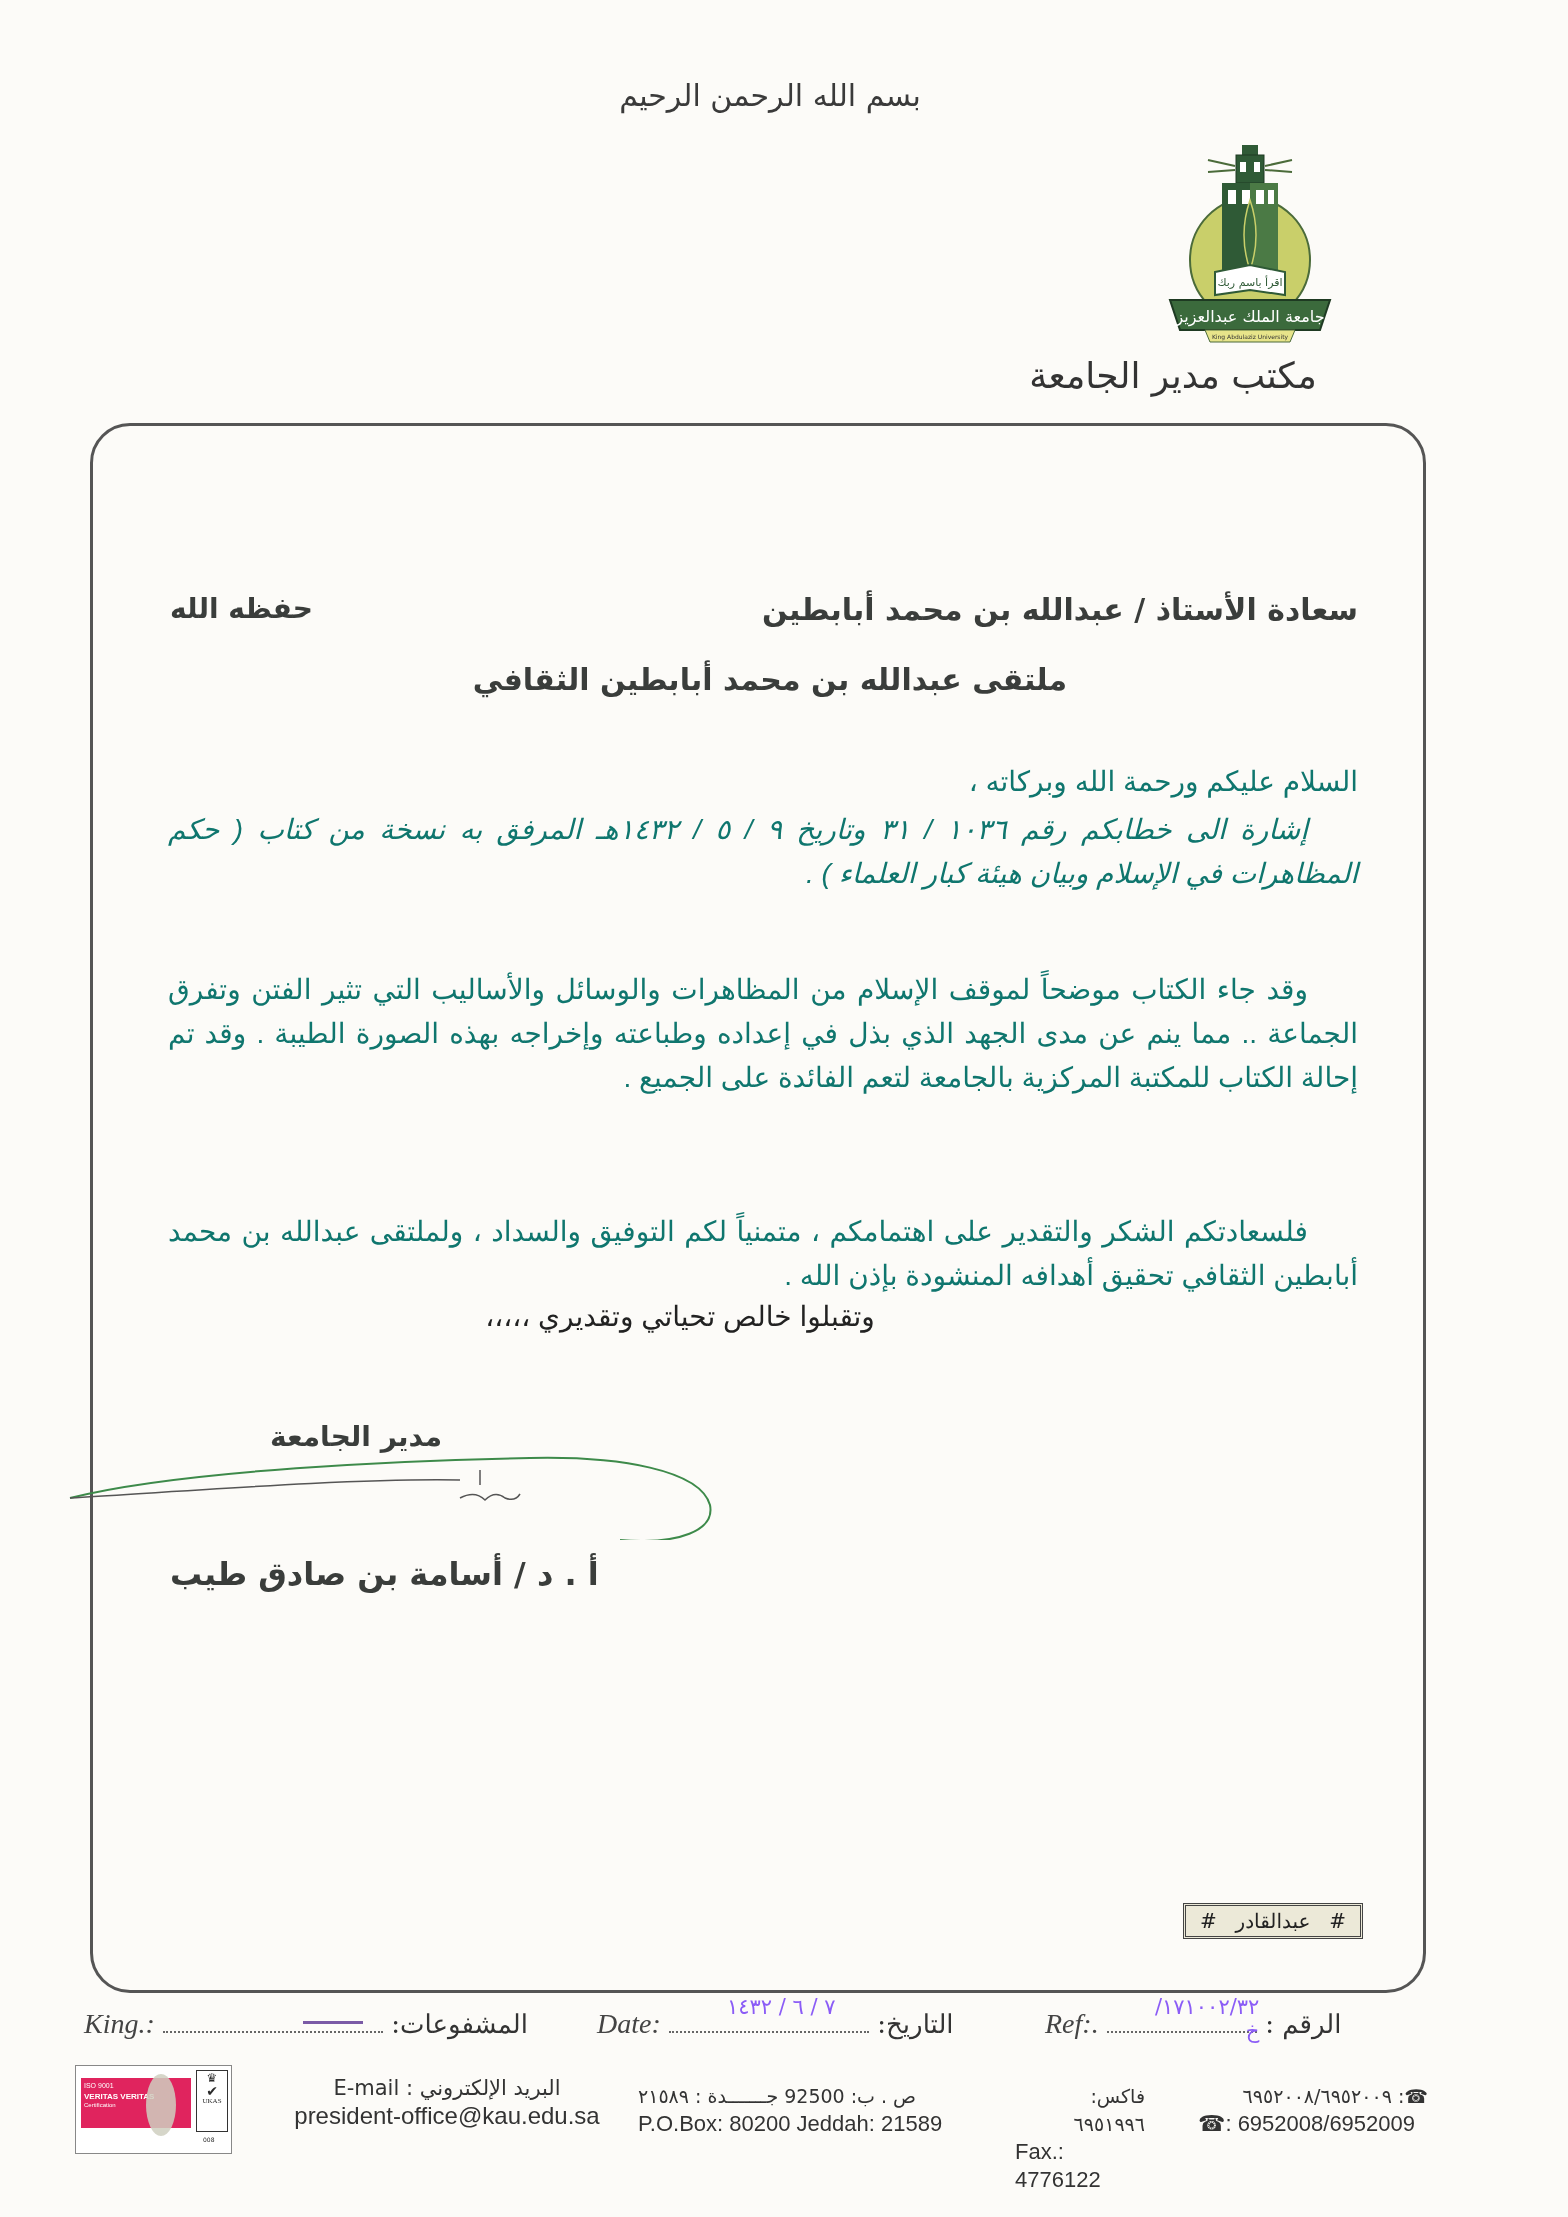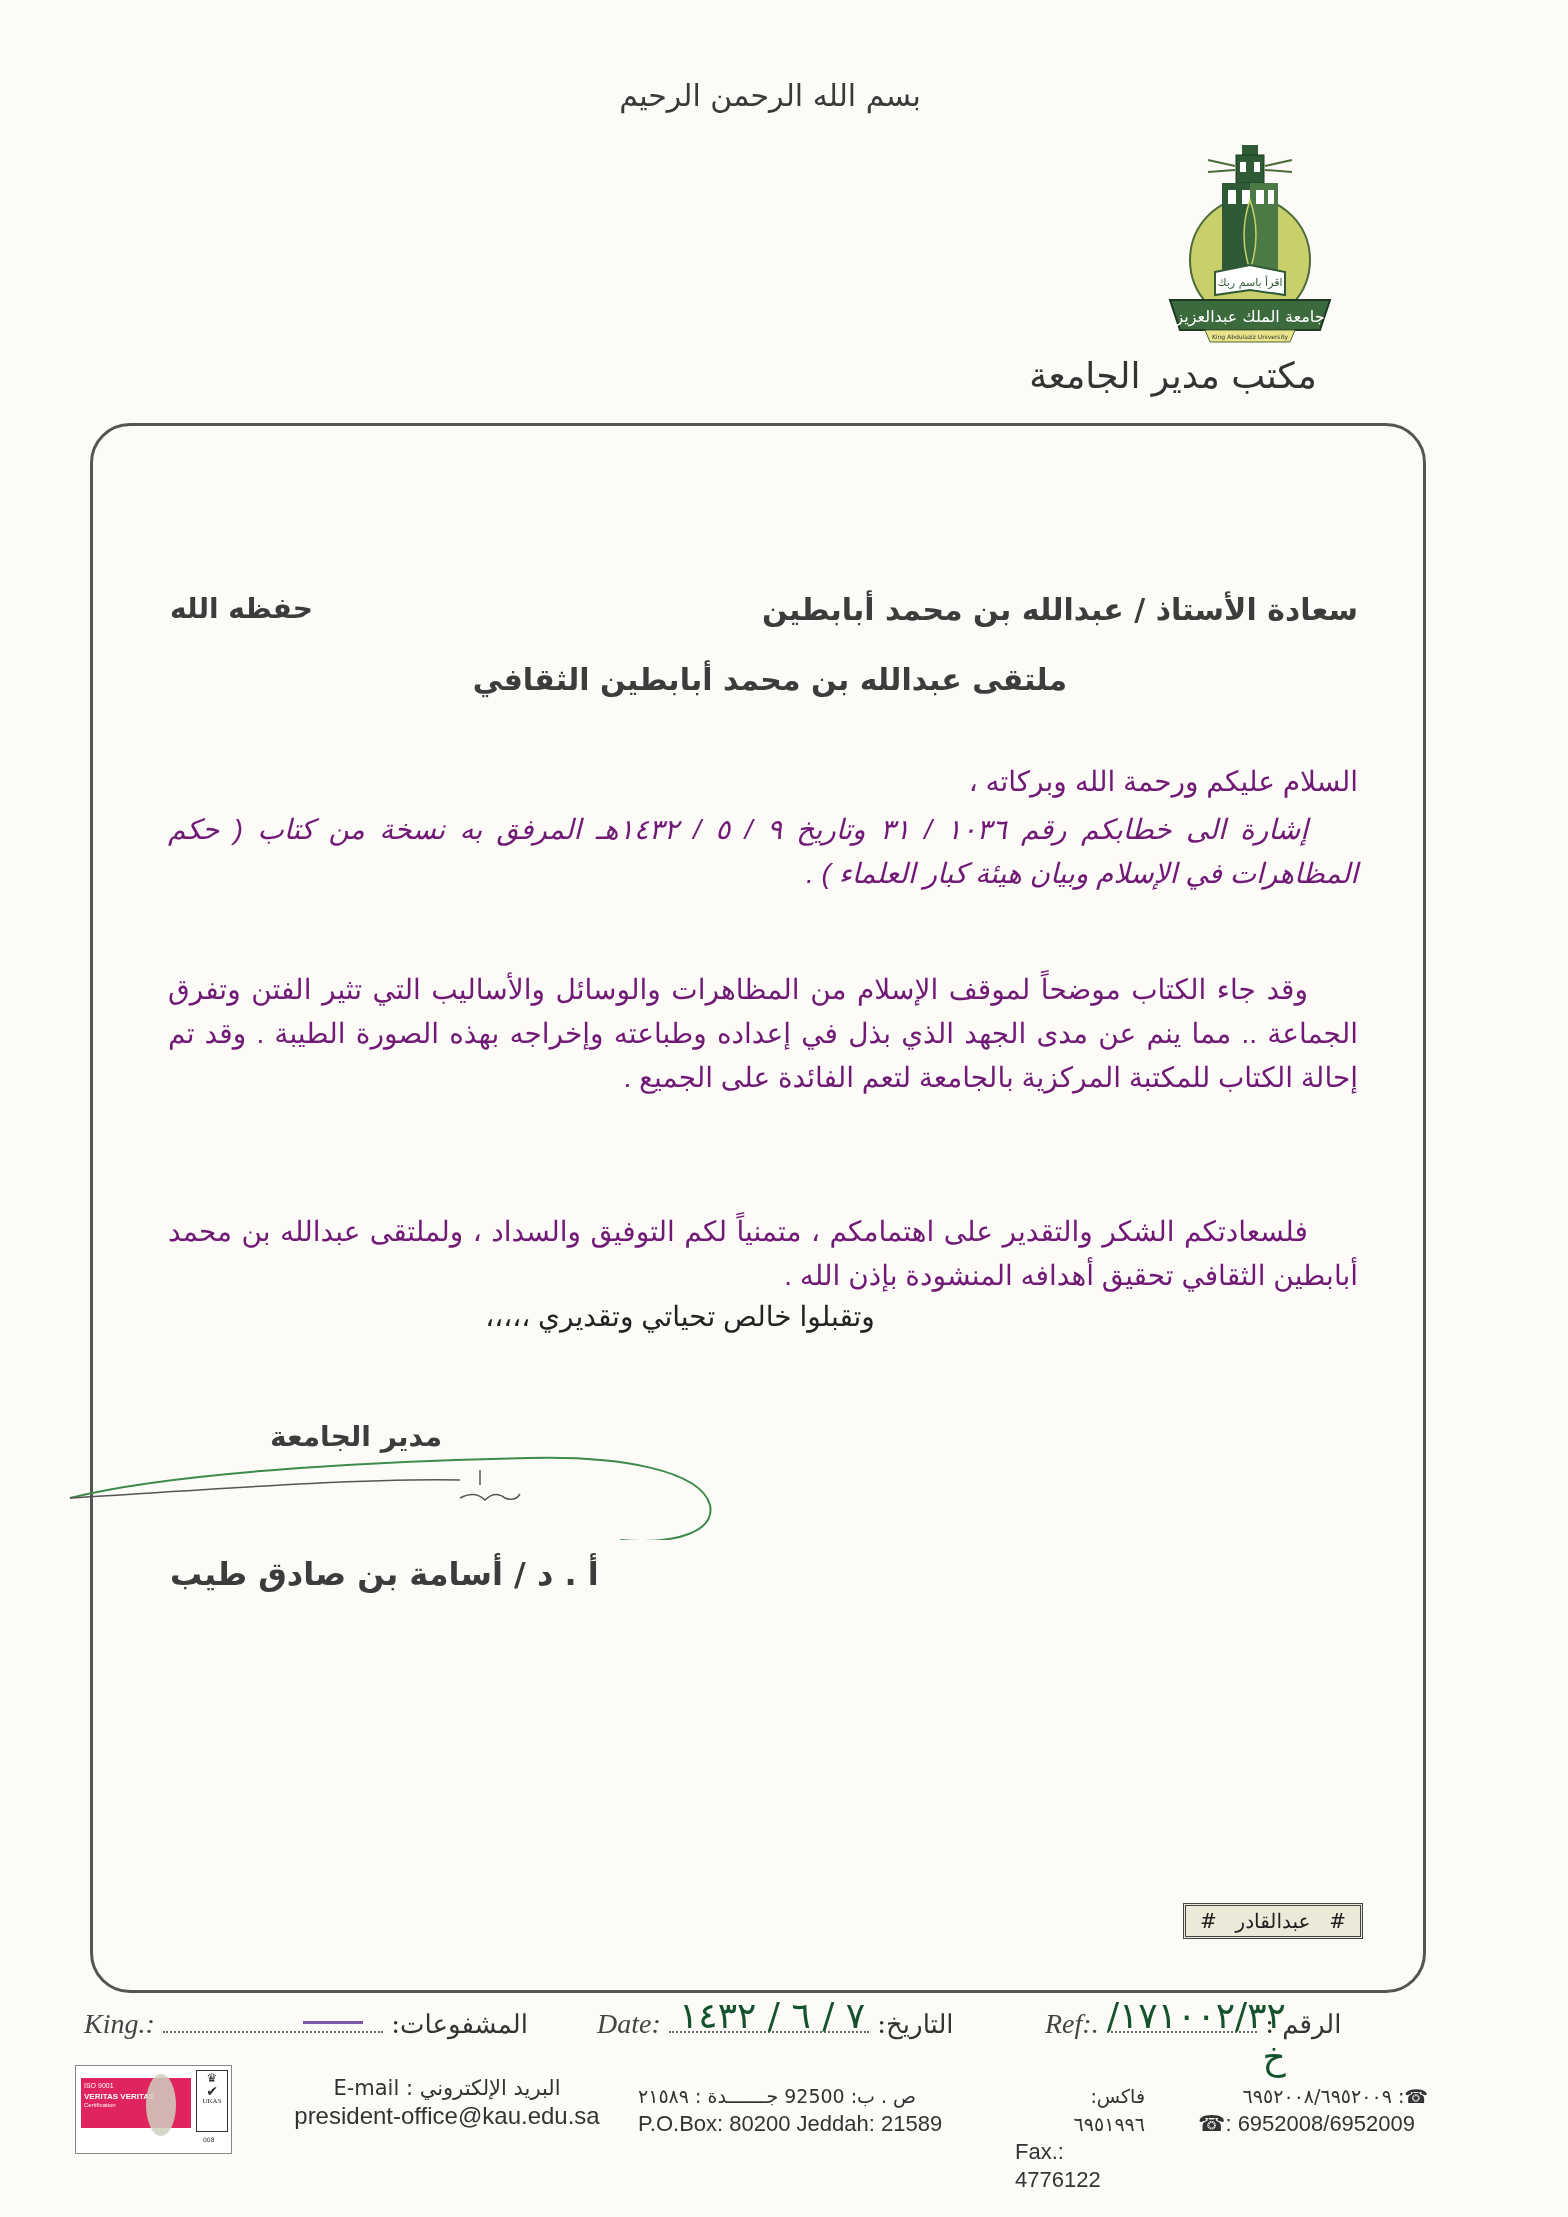--- a/index.html
+++ b/index.html
@@ -22,21 +22,21 @@
     border: 3px solid #555; border-radius: 40px; box-sizing: border-box;
   }
 
   .bold-ar { font-family: "DejaVu Sans", sans-serif; font-weight: bold; color: #3a3d3b; }
   .salutation { right: 210px; top: 592px; font-size: 30px; }
   .hafizahu { left: 170px; top: 592px; font-size: 28px; }
   .forum-name { left: 300px; top: 662px; width: 940px; text-align: center; font-size: 30px; }
 
   .body-text {
     right: 210px; width: 1190px; font-size: 28px; line-height: 44px;
-    text-align: justify; font-family: "Liberation Sans", sans-serif; color: #701a75;
+    text-align: justify; font-family: "Liberation Sans", sans-serif; color: #0f766e;
   }
   .greeting { top: 760px; }
   .para1 { top: 808px; text-indent: 0; font-style: italic; }
   .para2 { top: 968px; text-indent: 50px; }
   .para3 { top: 1210px; text-indent: 50px; }
   .closing { left: 330px; top: 1300px; width: 700px; text-align: center; font-size: 28px; font-family: "Liberation Sans", sans-serif; color: #222; }
 
   .sig-title { left: 270px; top: 1420px; font-size: 28px; }
   .signature { left: 60px; top: 1430px; width: 660px; height: 110px; }
   .sig-name { left: 170px; top: 1555px; font-size: 32px; }
@@ -45,21 +45,21 @@
     left: 1183px; top: 1903px; width: 180px; height: 36px;
     border: 3px double #444; background: #ece9d8; box-sizing: border-box;
     display: flex; align-items: center; justify-content: space-between; padding: 0 14px;
     font-size: 20px; font-family: "DejaVu Serif", serif; color: #222;
   }
 
   
   .foot-row { top: 2008px; font-size: 26px; font-family: "DejaVu Serif", serif; color: #333; }
   .foot-en { font-style: italic; font-family: "Liberation Serif", serif; font-size: 28px; color: #444; }
   .dots { border-bottom: 2px dotted #666; display: inline-block; height: 22px; vertical-align: baseline; }
-  .hand { color: #14532d; font-family: "DejaVu Sans", sans-serif; font-size: 36px; }
+  .hand { color: #8b5cf6; font-family: "DejaVu Sans", sans-serif; font-size: 21px; margin-left: 48px; }
 
   .contact { font-family: "Liberation Sans", sans-serif; color: #333; font-size: 22px; line-height: 28px; }
   .contact .ar { font-family: "DejaVu Sans", sans-serif; font-size: 19px; }
   .cert { left: 75px; top: 2065px; width: 155px; height: 87px; border: 1px solid #888; background: #fff; }
 </style>
 </head>
 <body>
 
 <div class="abs basmala rtl">بسم الله الرحمن الرحيم</div>
 

